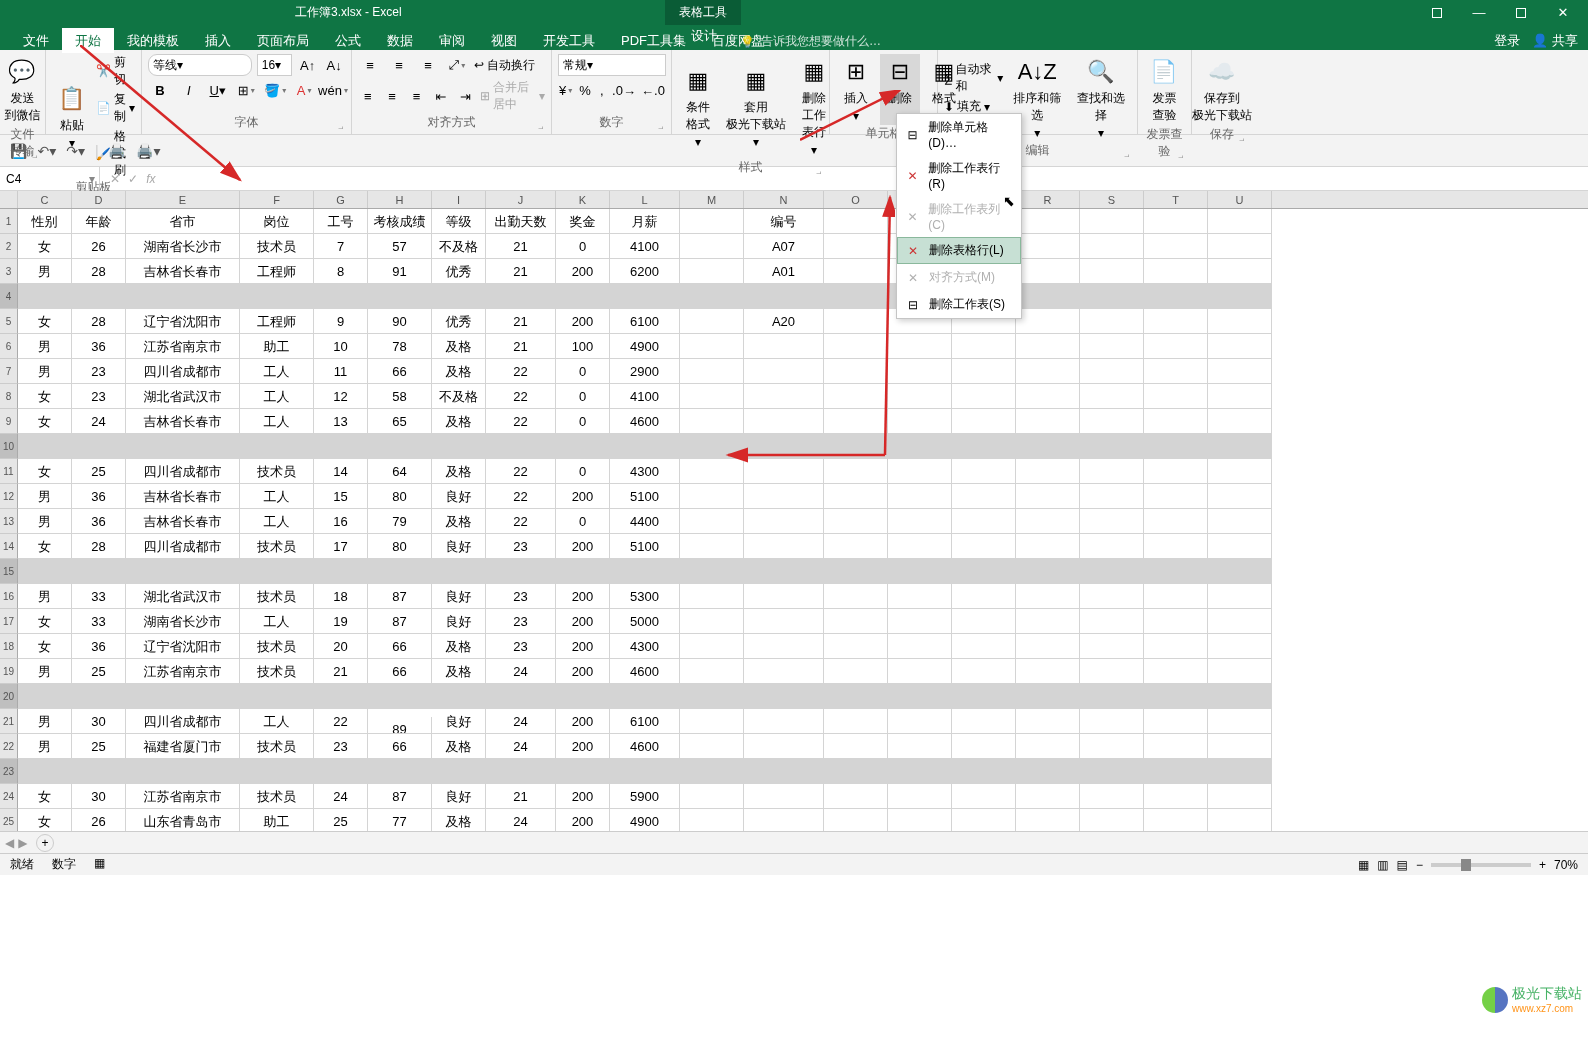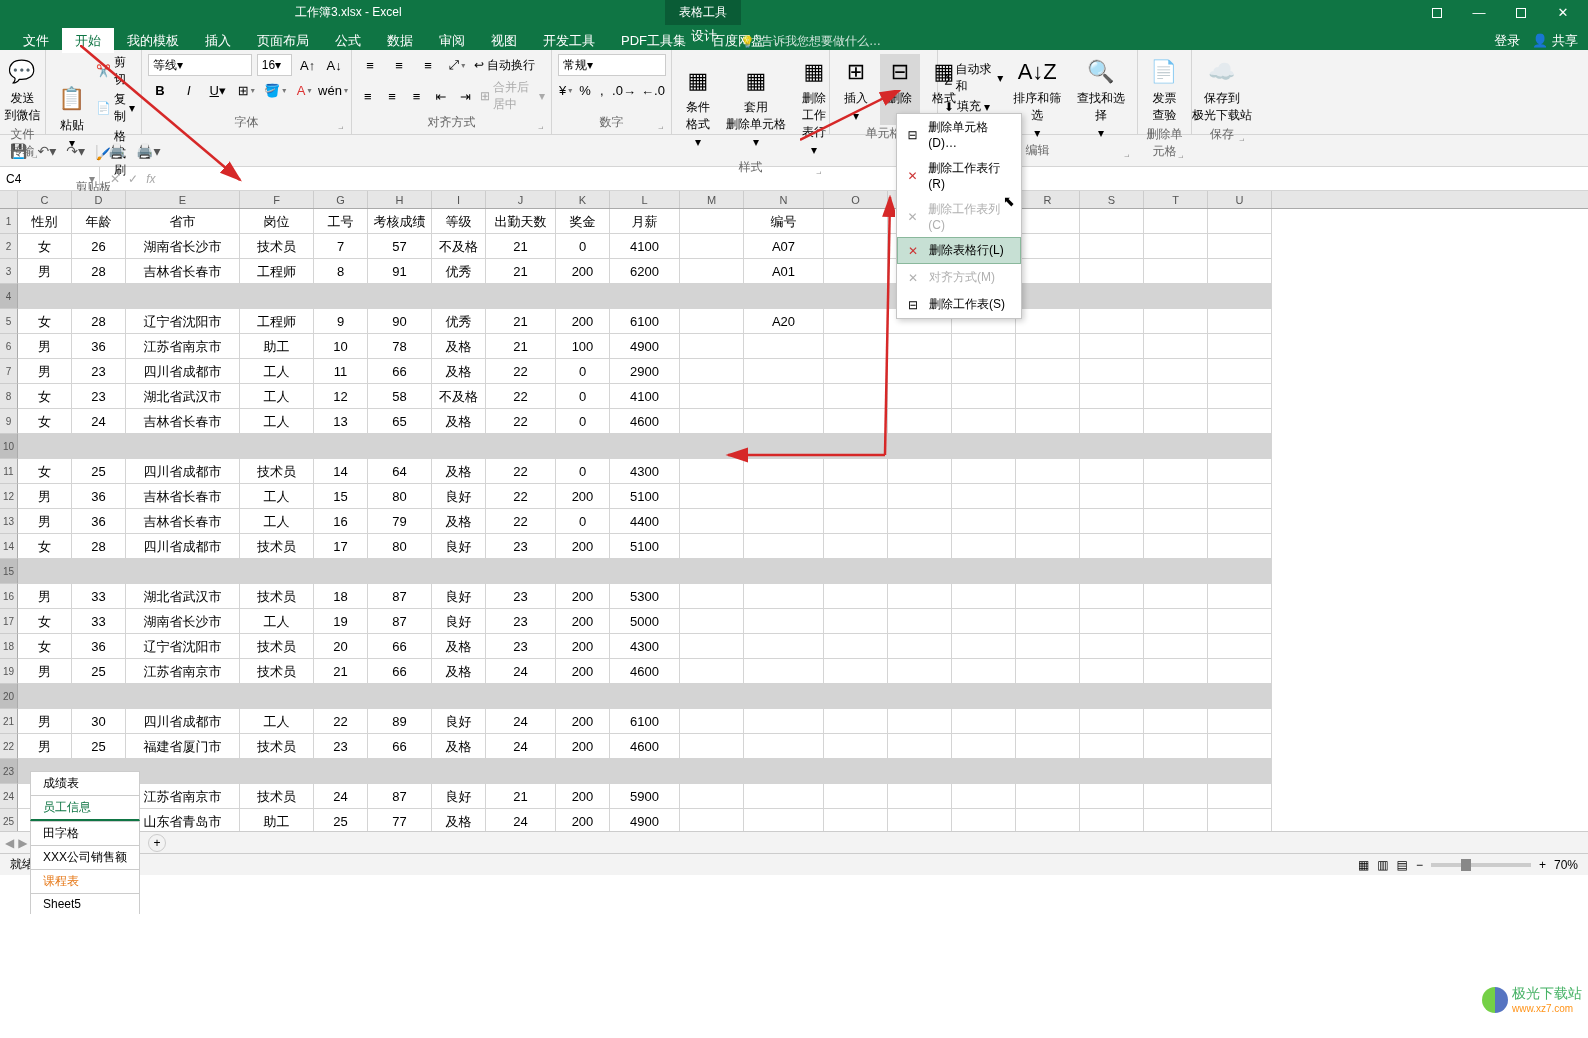--- a/index.html
+++ b/index.html
@@ -26,21 +26,21 @@
     .rgroup { border-right: 1px solid #d5d5d5; padding: 4px 6px 0; display: flex; flex-direction: column; justify-content: space-between; }
     .rgroup-label { text-align: center; font-size: 12px; color: #666; padding-bottom: 3px; position: relative; }
     .rgroup-label::after { content: "⌐"; position: absolute; right: 2px; bottom: 0; font-size: 9px; transform: rotate(180deg); color: #999; }
     .rgroup-body { flex: 1; display: flex; align-items: center; gap: 4px; }
     .rbtn-big { display: flex; flex-direction: column; align-items: center; gap: 2px; padding: 2px 4px; text-align: center; }
     .ricon { width: 32px; height: 32px; display: flex; align-items: center; justify-content: center; font-size: 22px; }
     .rstack { display: flex; flex-direction: column; gap: 3px; }
     .rrow { display: flex; align-items: center; gap: 5px; }
     .smbtn { display: flex; align-items: center; gap: 3px; font-size: 12px; }
     .select { height: 22px; border: 1px solid #ccc; background: #fff; font-size: 12px; padding: 0 4px; display: flex; align-items: center; }
-    .fontname { width: 115px; } .fontsize { width: 38px; }
+    .fontname { width: 115px; border-radius: 9px; } .fontsize { width: 38px; }
     .iconbtn { width: 24px; height: 22px; display: flex; align-items: center; justify-content: center; border: 1px solid transparent; font-size: 13px; }
     .iconbtn.dd::after { content: "▾"; font-size: 8px; margin-left: 2px; color: #777; }
     
     
     .qat { height: 32px; background: #f3f3f3; border-bottom: 1px solid #d5d5d5; display: flex; align-items: center; padding-left: 10px; gap: 10px; font-size: 14px; color: #555; }
     
     
     .fbar { height: 24px; border-bottom: 1px solid #d5d5d5; display: flex; align-items: center; font-size: 12px; }
     .namebox { width: 100px; border-right: 1px solid #d5d5d5; padding-left: 6px; height: 100%; display: flex; align-items: center; }
     .fbar-btns { display: flex; gap: 8px; padding: 0 10px; color: #aaa; }
@@ -197,21 +197,21 @@
         <div class="iconbtn">.0→</div>
         <div class="iconbtn">←.0</div>
       </div>
     </div>
     <div class="rgroup-label">数字</div>
   </div>
   <div class="rgroup" style="width:158px">
     <div class="rgroup-body">
       <div class="rbtn-big"><div class="ricon">▦</div><span>条件格式</span>▾</div>
       <div class="rbtn-big"><div class="ricon">▦</div><span style="white-space:pre">套用
-删除单元格</span>▾</div>
+极光下载站</span>▾</div>
       <div class="rbtn-big"><div class="ricon">▦</div><span>删除工作表行</span>▾</div>
     </div>
     <div class="rgroup-label">样式</div>
   </div>
   <div class="rgroup" style="width:108px">
     <div class="rgroup-body">
       <div class="rbtn-big"><div class="ricon">⊞</div><span>插入</span>▾</div>
       <div class="rbtn-big" style="background:#d8d8d8"><div class="ricon">⊟</div><span>删除</span>▾</div>
       <div class="rbtn-big"><div class="ricon">▦</div><span>格式</span>▾</div>
     </div>
@@ -228,21 +228,21 @@
       <div class="rbtn-big"><div class="ricon">🔍</div><span>查找和选择</span>▾</div>
     </div>
     <div class="rgroup-label">编辑</div>
   </div>
   <div class="rgroup" style="width:54px">
     <div class="rbtn-big">
         <div class="ricon">📄</div>
         <span style="white-space:pre">发票
 查验</span>
       </div>
-    <div class="rgroup-label">删除单元格</div>
+    <div class="rgroup-label">发票查验</div>
   </div>
   <div class="rgroup" style="width:60px;border-right:none">
     <div class="rbtn-big">
         <div class="ricon">☁️</div>
         <span style="white-space:pre">保存到
 极光下载站</span>
       </div>
     <div class="rgroup-label">保存</div>
   </div>
 </div>
@@ -733,21 +733,21 @@
         <div class="cell" style="width: 64px;"></div>
         <div class="cell" style="width: 64px;"></div>
       </div>
       <div class="row">
         <div class="rowh">21</div>
         <div class="cell" style="width: 54px;">男</div>
         <div class="cell" style="width: 54px;">30</div>
         <div class="cell" style="width: 114px;">四川省成都市</div>
         <div class="cell" style="width: 74px;">工人</div>
         <div class="cell" style="width: 54px;">22</div>
-        <div class="cell" style="width: 64px;">89</div>
+        <div class="cell" style="width: 64px; margin-top: 8px;">89</div>
         <div class="cell" style="width: 54px;">良好</div>
         <div class="cell" style="width: 70px;">24</div>
         <div class="cell" style="width: 54px;">200</div>
         <div class="cell" style="width: 70px;">6100</div>
         <div class="cell" style="width: 64px;"></div>
         <div class="cell" style="width: 80px;"></div>
         <div class="cell" style="width: 64px;"></div>
         <div class="cell" style="width: 64px;"></div>
         <div class="cell" style="width: 64px;"></div>
         <div class="cell" style="width: 64px;"></div>
@@ -888,28 +888,20 @@
       <span>删除工作表(S)</span>
     </div>
 </div>
 <div class="cursor-ptr">⬉</div>
 
 <div class="sheet-tabs">
   <div class="sheet-nav">
       <span>◀</span>
       <span>▶</span>
     </div>
-  <span id="sheets-slot">
-      <div class="sheet-tab">成绩表</div>
-      <div class="sheet-tab active">员工信息</div>
-      <div class="sheet-tab">田字格</div>
-      <div class="sheet-tab">XXX公司销售额</div>
-      <div class="sheet-tab orange">课程表</div>
-      <div class="sheet-tab">Sheet5</div>
-    </span>
   <div class="add-sheet">+</div>
 </div>
 
 <div class="statusbar">
   <div style="display:flex;gap:18px">
     <span>就绪</span>
     <span>数字</span>
     <span>▦</span>
   </div>
   <div class="zoom">

